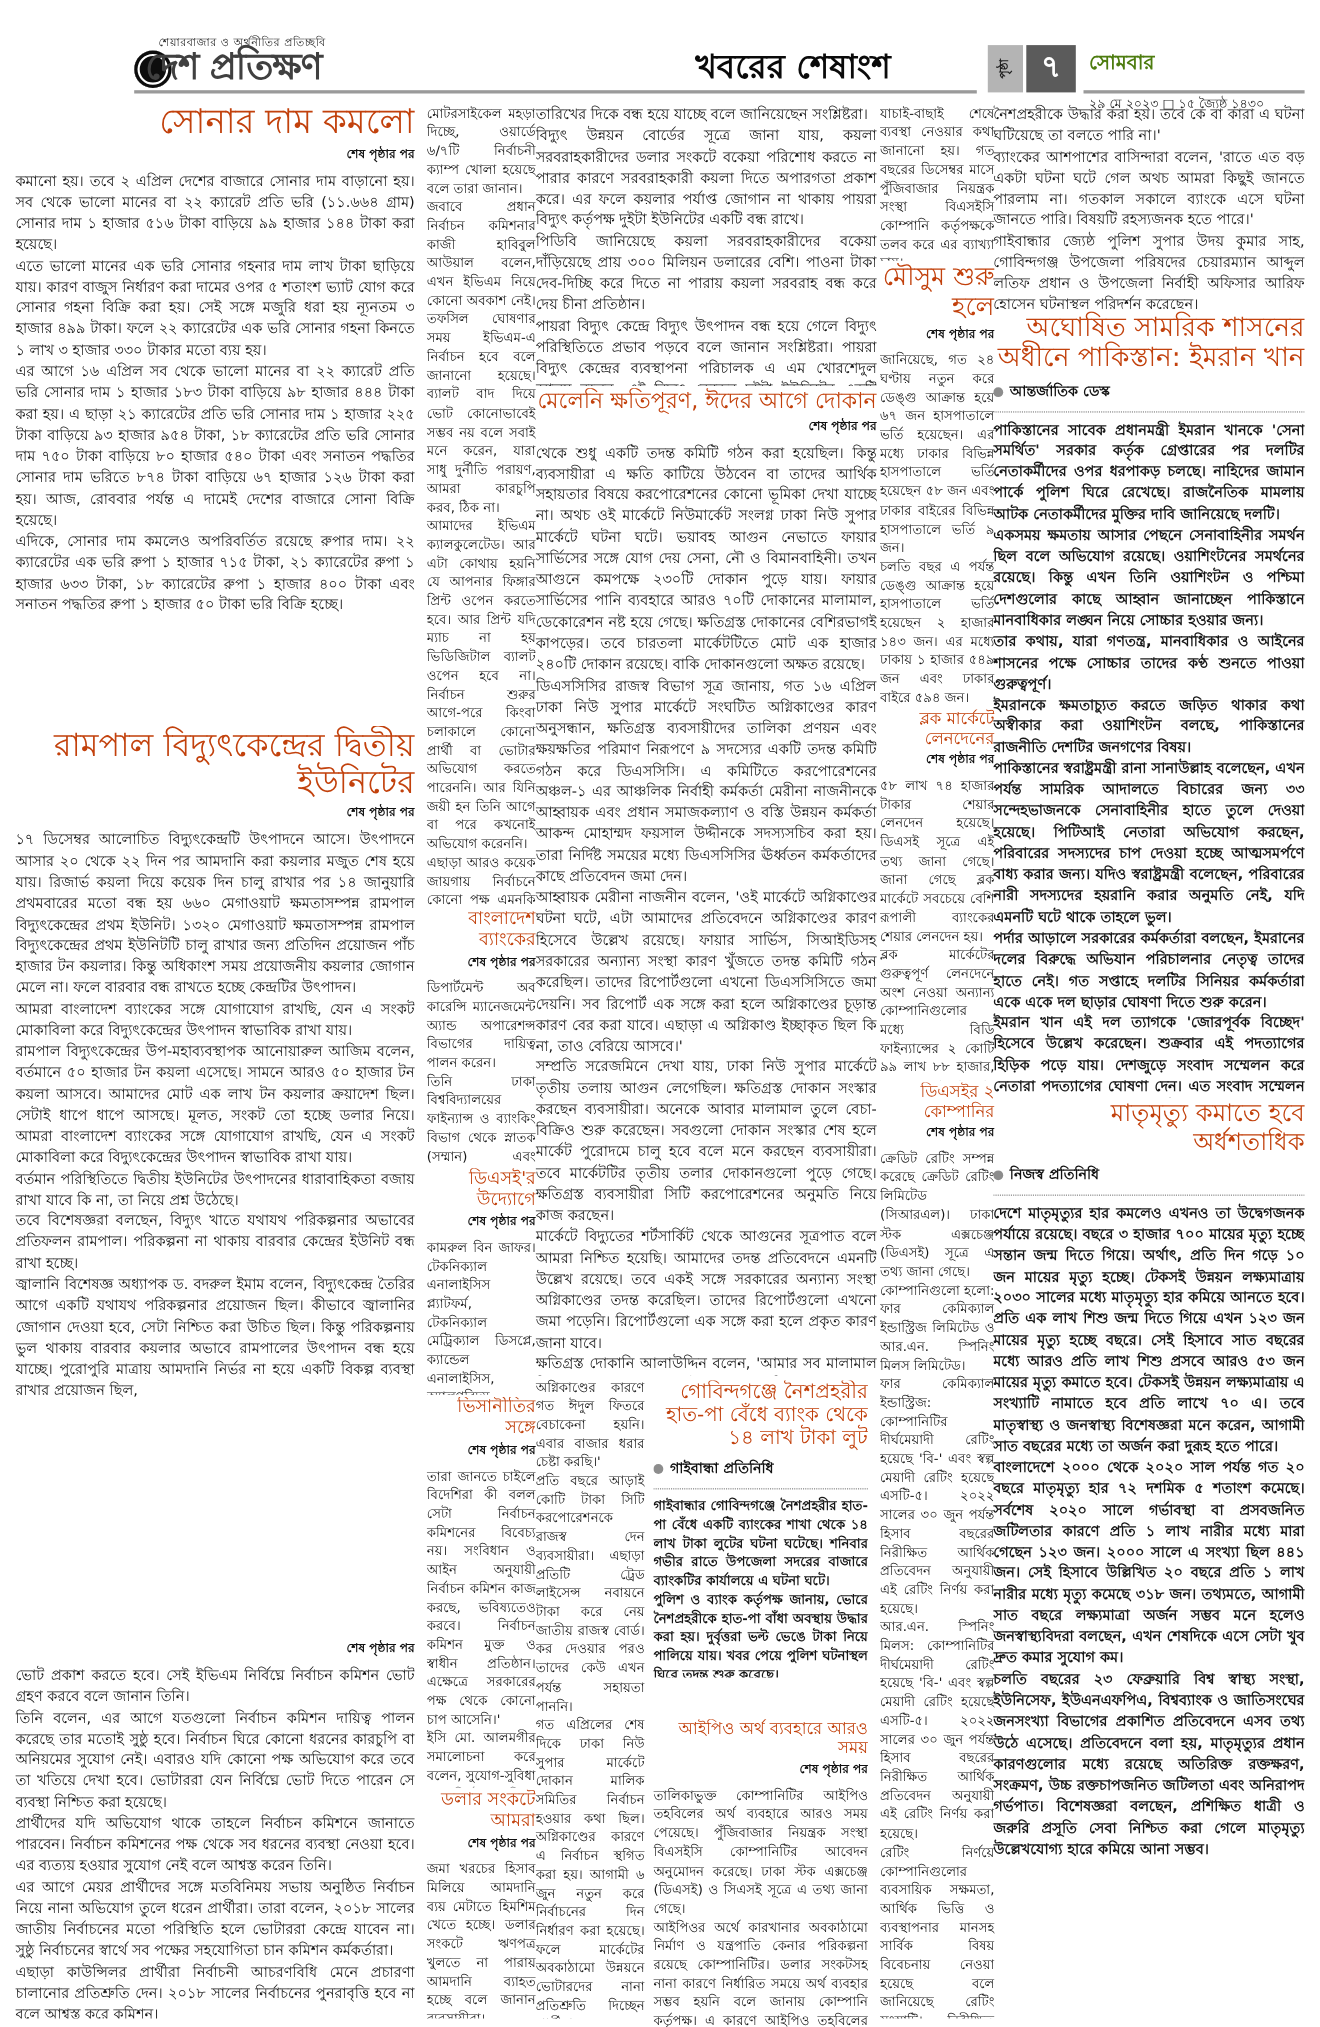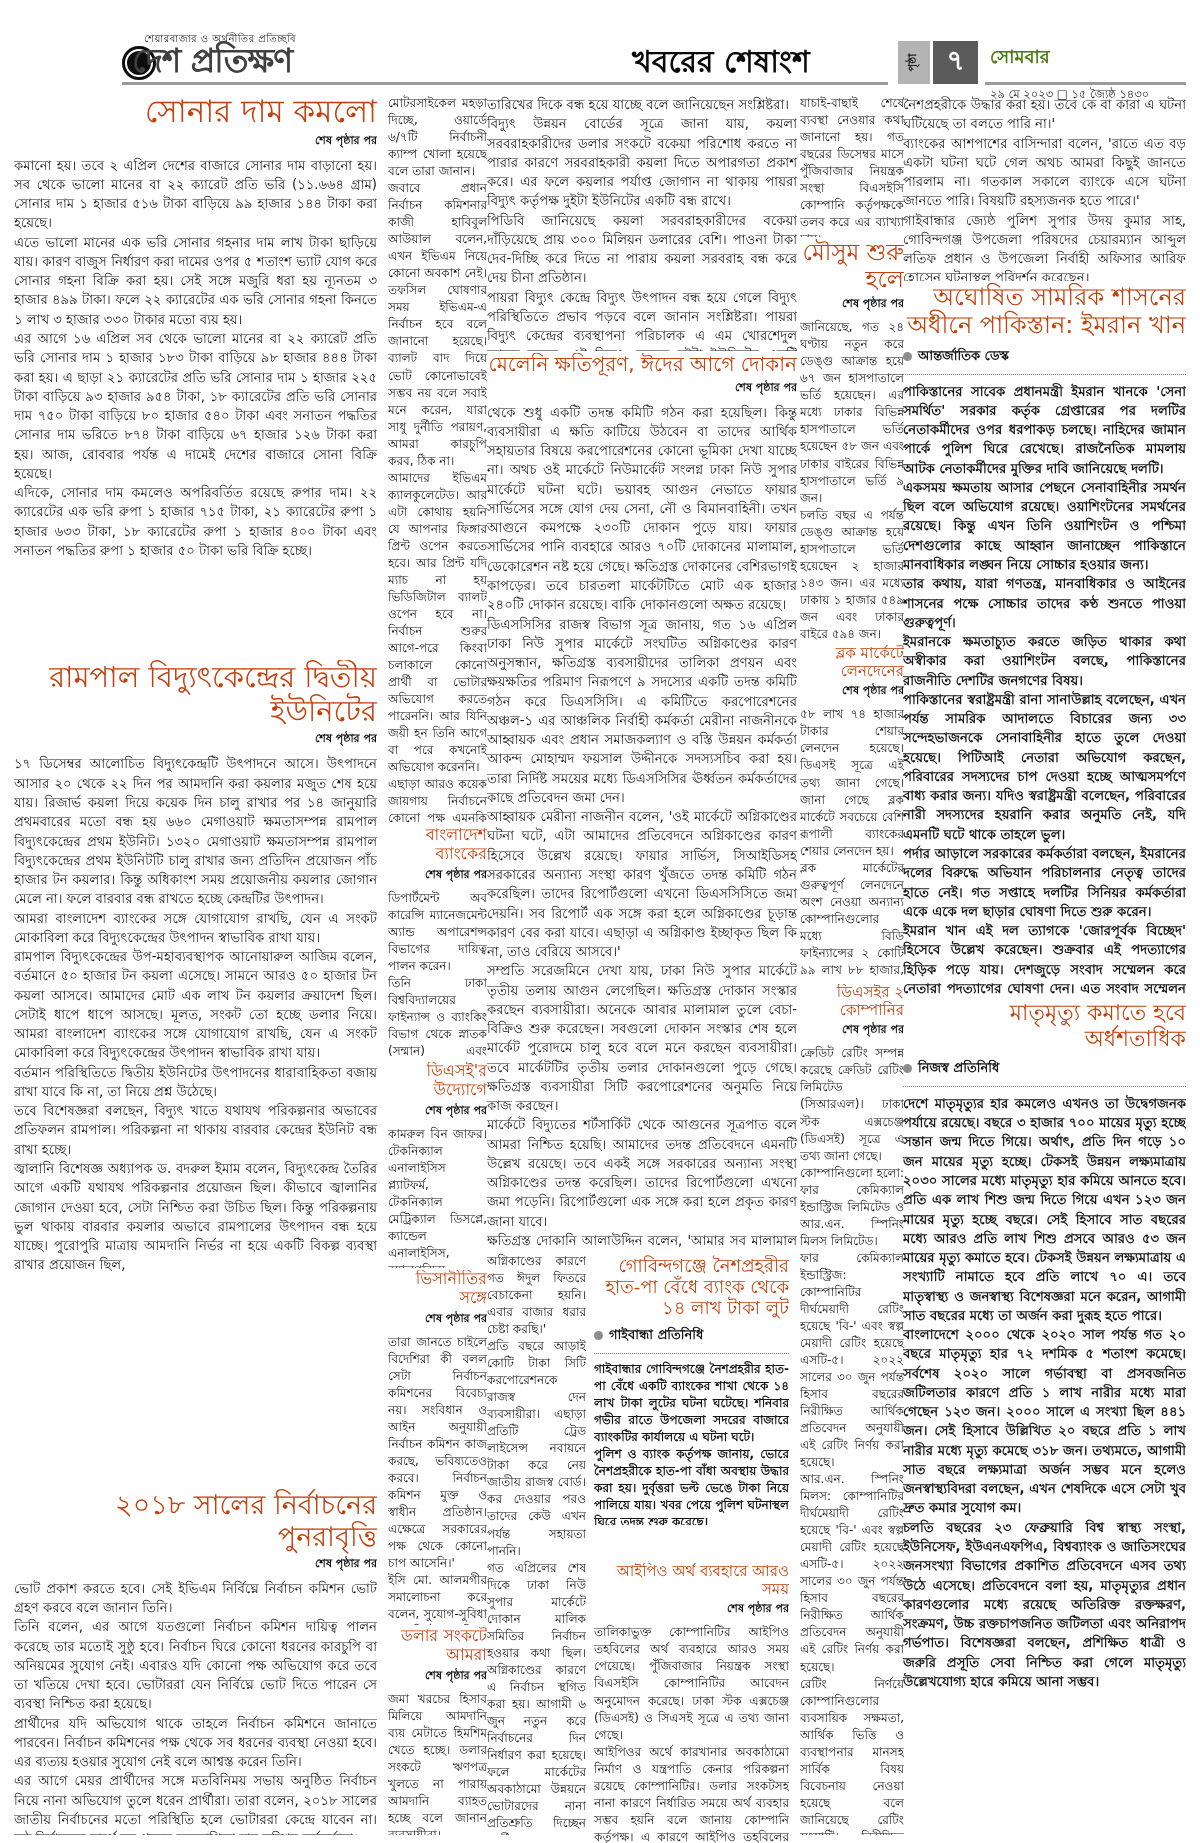--- a/index.html
+++ b/index.html
@@ -66,21 +66,20 @@
   <p class="cont">শেষ পৃষ্ঠার পর</p>
   <div class="body">১৭ ডিসেম্বর আলোচিত বিদ্যুৎকেন্দ্রটি উৎপাদনে আসে। উৎপাদনে আসার ২০ থেকে ২২ দিন পর আমদানি করা কয়লার মজুত শেষ হয়ে যায়। রিজার্ভ কয়লা দিয়ে কয়েক দিন চালু রাখার পর ১৪ জানুয়ারি প্রথমবারের মতো বন্ধ হয় ৬৬০ মেগাওয়াট ক্ষমতাসম্পন্ন রামপাল বিদ্যুৎকেন্দ্রের প্রথম ইউনিট। ১৩২০ মেগাওয়াট ক্ষমতাসম্পন্ন রামপাল বিদ্যুৎকেন্দ্রের প্রথম ইউনিটটি চালু রাখার জন্য প্রতিদিন প্রয়োজন পাঁচ হাজার টন কয়লার। কিন্তু অধিকাংশ সময় প্রয়োজনীয় কয়লার জোগান মেলে না। ফলে বারবার বন্ধ রাখতে হচ্ছে কেন্দ্রটির উৎপাদন।
 আমরা বাংলাদেশ ব্যাংকের সঙ্গে যোগাযোগ রাখছি, যেন এ সংকট মোকাবিলা করে বিদ্যুৎকেন্দ্রের উৎপাদন স্বাভাবিক রাখা যায়।
 রামপাল বিদ্যুৎকেন্দ্রের উপ-মহাব্যবস্থাপক আনোয়ারুল আজিম বলেন, বর্তমানে ৫০ হাজার টন কয়লা এসেছে। সামনে আরও ৫০ হাজার টন কয়লা আসবে। আমাদের মোট এক লাখ টন কয়লার ক্রয়াদেশ ছিল। সেটাই ধাপে ধাপে আসছে। মূলত, সংকট তো হচ্ছে ডলার নিয়ে। আমরা বাংলাদেশ ব্যাংকের সঙ্গে যোগাযোগ রাখছি, যেন এ সংকট মোকাবিলা করে বিদ্যুৎকেন্দ্রের উৎপাদন স্বাভাবিক রাখা যায়।
 বর্তমান পরিস্থিতিতে দ্বিতীয় ইউনিটের উৎপাদনের ধারাবাহিকতা বজায় রাখা যাবে কি না, তা নিয়ে প্রশ্ন উঠেছে।
 তবে বিশেষজ্ঞরা বলছেন, বিদ্যুৎ খাতে যথাযথ পরিকল্পনার অভাবের প্রতিফলন রামপাল। পরিকল্পনা না থাকায় বারবার কেন্দ্রের ইউনিট বন্ধ রাখা হচ্ছে।
 জ্বালানি বিশেষজ্ঞ অধ্যাপক ড. বদরুল ইমাম বলেন, বিদ্যুৎকেন্দ্র তৈরির আগে একটি যথাযথ পরিকল্পনার প্রয়োজন ছিল। কীভাবে জ্বালানির জোগান দেওয়া হবে, সেটা নিশ্চিত করা উচিত ছিল। কিন্তু পরিকল্পনায় ভুল থাকায় বারবার কয়লার অভাবে রামপালের উৎপাদন বন্ধ হয়ে যাচ্ছে। পুরোপুরি মাত্রায় আমদানি নির্ভর না হয়ে একটি বিকল্প ব্যবস্থা রাখার প্রয়োজন ছিল,</div>
 </section>
 
 <section class="mod" style="left:14px;top:1489px;width:363px;height:346px;">
-  <h1 class="hl h27">২০১৮ সালের নির্বাচনের পুনরাবৃত্তি</h1>
   <p class="cont">শেষ পৃষ্ঠার পর</p>
   <div class="body">ভোট প্রকাশ করতে হবে। সেই ইভিএম নির্বিঘ্নে নির্বাচন কমিশন ভোট গ্রহণ করবে বলে জানান তিনি।
 তিনি বলেন, এর আগে যতগুলো নির্বাচন কমিশন দায়িত্ব পালন করেছে তার মতোই সুষ্ঠু হবে। নির্বাচন ঘিরে কোনো ধরনের কারচুপি বা অনিয়মের সুযোগ নেই। এবারও যদি কোনো পক্ষ অভিযোগ করে তবে তা খতিয়ে দেখা হবে। ভোটাররা যেন নির্বিঘ্নে ভোট দিতে পারেন সে ব্যবস্থা নিশ্চিত করা হয়েছে।
 প্রার্থীদের যদি অভিযোগ থাকে তাহলে নির্বাচন কমিশনে জানাতে পারবেন। নির্বাচন কমিশনের পক্ষ থেকে সব ধরনের ব্যবস্থা নেওয়া হবে। এর ব্যত্যয় হওয়ার সুযোগ নেই বলে আশ্বস্ত করেন তিনি।
 এর আগে মেয়র প্রার্থীদের সঙ্গে মতবিনিময় সভায় অনুষ্ঠিত নির্বাচন নিয়ে নানা অভিযোগ তুলে ধরেন প্রার্থীরা। তারা বলেন, ২০১৮ সালের জাতীয় নির্বাচনের মতো পরিস্থিতি হলে ভোটাররা কেন্দ্রে যাবেন না। সুষ্ঠু নির্বাচনের স্বার্থে সব পক্ষের সহযোগিতা চান কমিশন কর্মকর্তারা।
 এছাড়া কাউন্সিলর প্রার্থীরা নির্বাচনী আচরণবিধি মেনে প্রচারণা চালানোর প্রতিশ্রুতি দেন। ২০১৮ সালের নির্বাচনের পুনরাবৃত্তি হবে না বলে আশ্বস্ত করে কমিশন।</div>
 </section>
 
 <section class="mod s12" style="left:388px;top:95px;width:99px;height:728px;">
   <div class="body">মোটরসাইকেল মহড়া দিচ্ছে, ওয়ার্ডে ৬/৭টি নির্বাচনী ক্যাম্প খোলা হয়েছে বলে তারা জানান।

